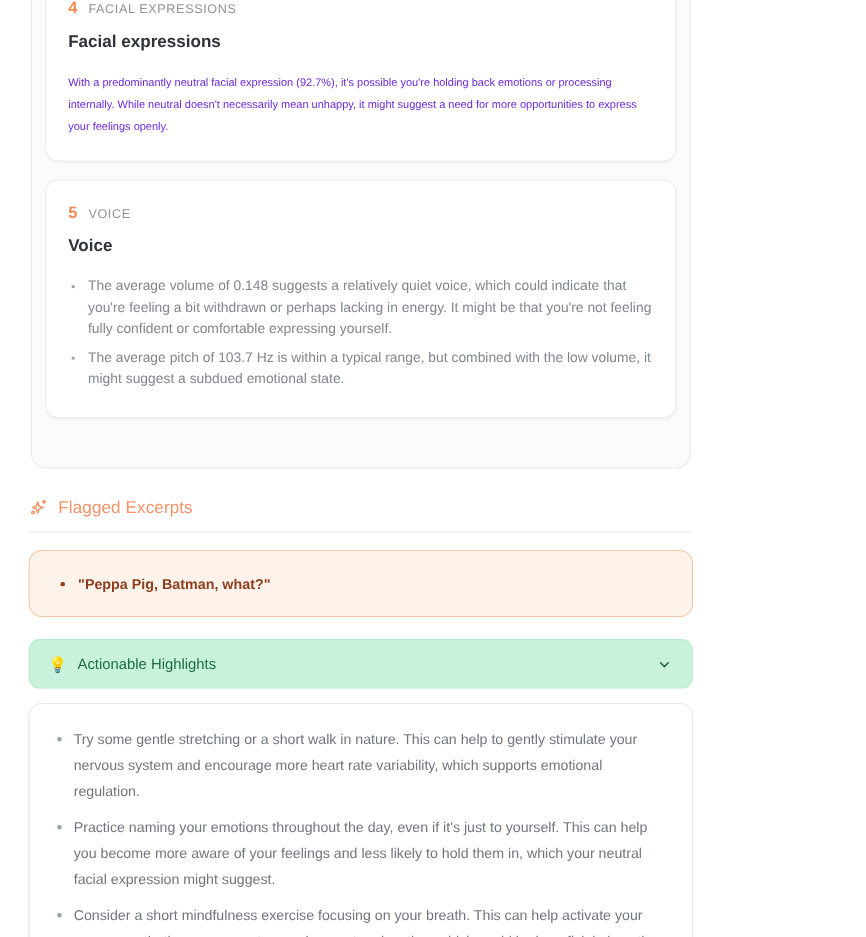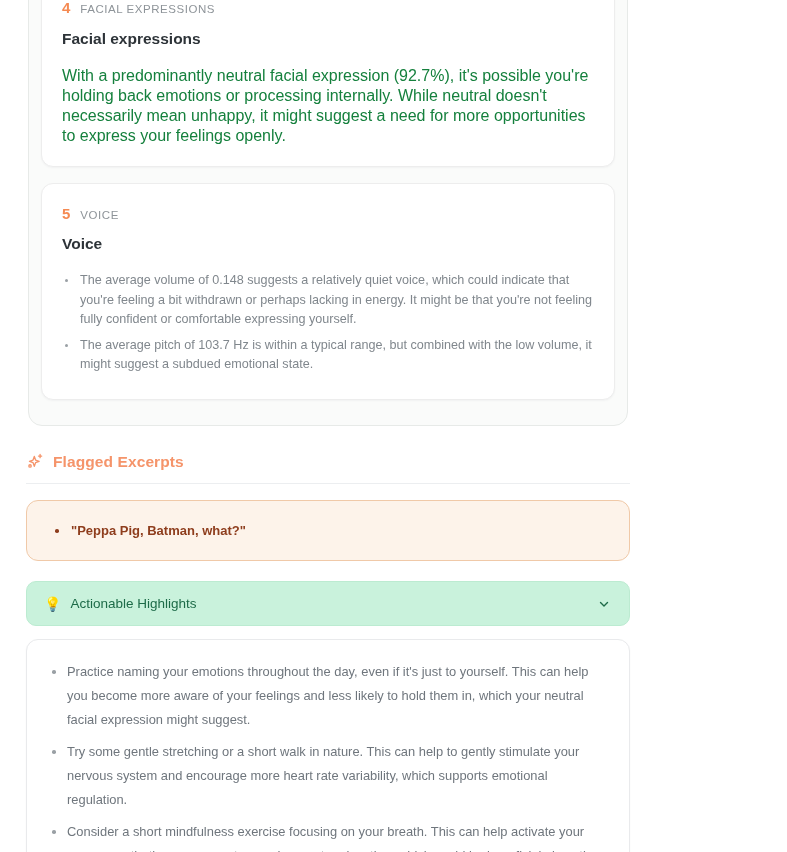--- a/index.html
+++ b/index.html
@@ -58,22 +58,22 @@
     text-transform: uppercase;
     line-height: 1;
   }
   .card-title {
     color: #2d3338;
     font-size: 15.5px;
     font-weight: bold;
     margin-bottom: 18px;
   }
   .card-body {
-    color: #15803d;
-    font-size: 16px;
+    color: #6d28d9;
+    font-size: 10px;
     line-height: 20px;
   }
 
   ul.card-list {
     list-style: none;
     color: #80878d;
     font-size: 12.6px;
     line-height: 19.5px;
   }
   ul.card-list li {
@@ -104,21 +104,21 @@
     display: flex;
     align-items: center;
     gap: 8px;
     padding-bottom: 12px;
     border-bottom: 1px solid #eceef0;
   }
   .sparkle-icon { display: block; width: 19px; height: 19px; }
   .flagged-title {
     color: #f5946a;
     font-size: 15.5px;
-    font-weight: bold;
+    font-weight: normal;
     letter-spacing: 0.1px;
   }
   .excerpt-box {
     margin-top: 16px;
     background: #fdf3ea;
     border: 1px solid #f0c9a8;
     border-radius: 12px;
     padding: 20px 22px;
   }
   ul.excerpt-list { list-style: none; }
@@ -253,20 +253,20 @@
       <span class="highlights-title">Actionable Highlights</span>
       <span>
         <svg class="chevron-icon" viewBox="0 0 24 24" fill="none" stroke="#1d6b48" stroke-width="2.4" stroke-linecap="round" stroke-linejoin="round">
           <polyline points="6,9.5 12,15.5 18,9.5"></polyline>
         </svg>
       </span>
     </div>
 
     <div class="highlights-body">
       <ul class="highlights-list">
+        <li>Try some gentle stretching or a short walk in nature. This can help to gently stimulate your nervous system and encourage more heart rate variability, which supports emotional regulation.</li>
         <li>Practice naming your emotions throughout the day, even if it's just to yourself. This can help you become more aware of your feelings and less likely to hold them in, which your neutral facial expression might suggest.</li>
-        <li>Try some gentle stretching or a short walk in nature. This can help to gently stimulate your nervous system and encourage more heart rate variability, which supports emotional regulation.</li>
         <li>Consider a short mindfulness exercise focusing on your breath. This can help activate your parasympathetic nervous system and promote relaxation, which could be beneficial given the low HRV values.</li>
       </ul>
     </div>
   </div>
 
 </div>
 
 </body></html>

